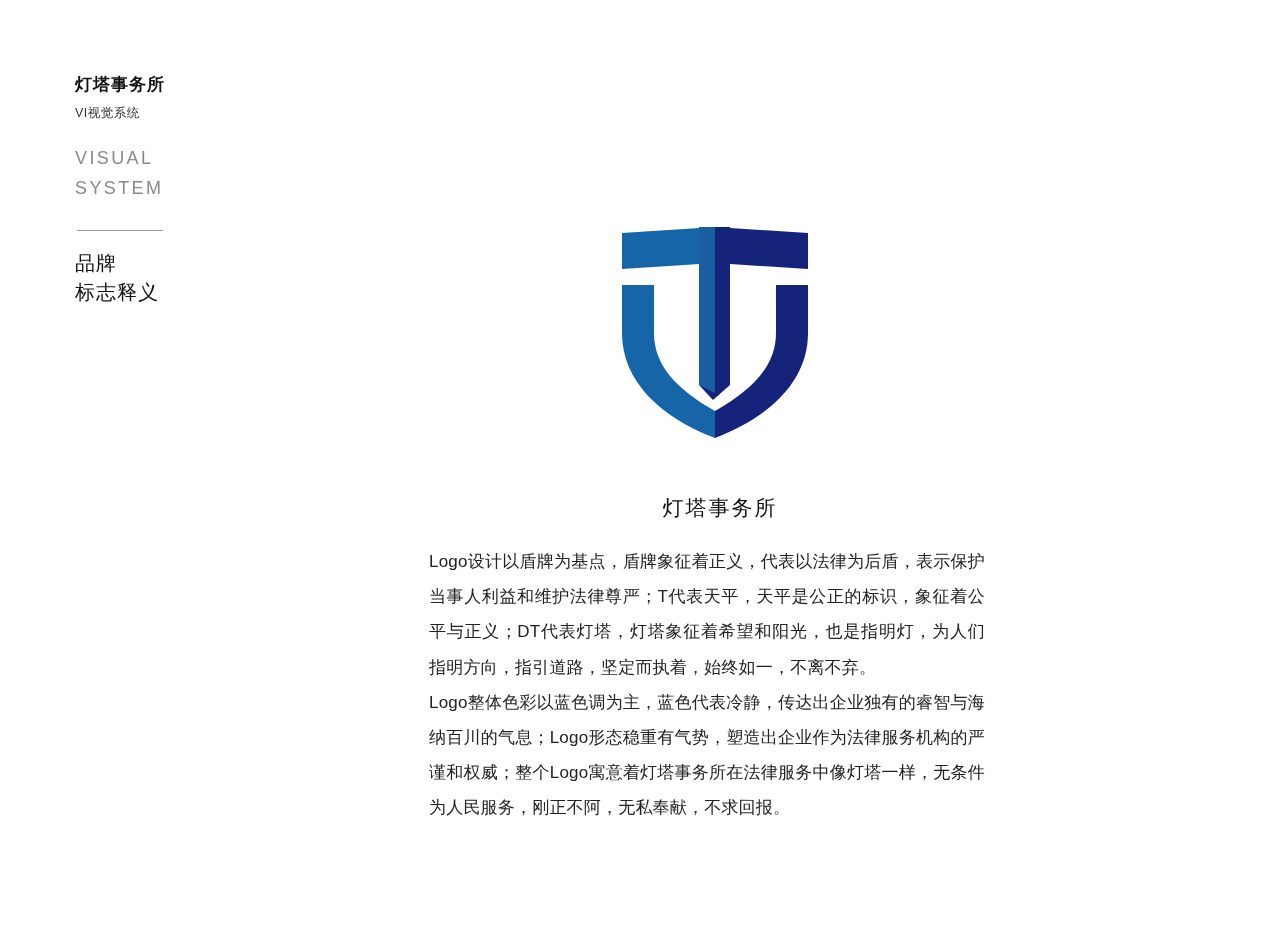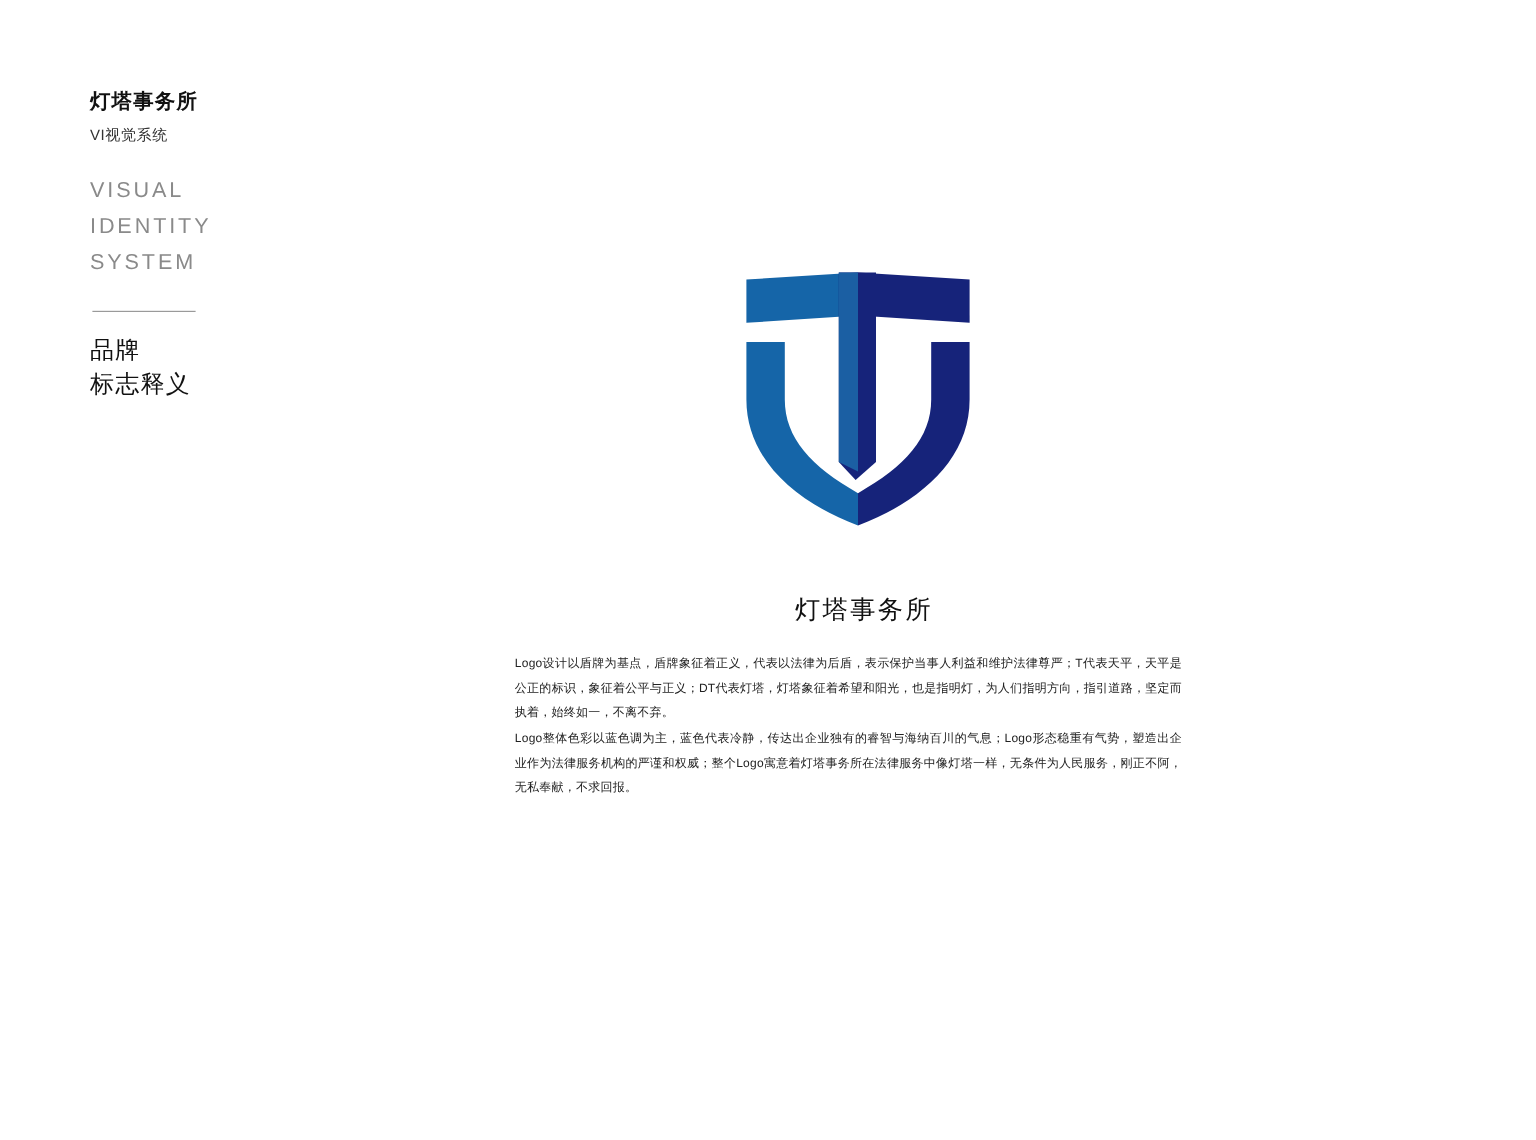--- a/index.html
+++ b/index.html
@@ -84,39 +84,38 @@
     text-align: center;
     font-size: 21px;
     letter-spacing: 2px;
     color: #111;
   }
   .logo-desc {
     position: absolute;
     top: 544px;
     left: 29px;
     width: 556px;
-    font-size: 10px;
+    font-size: 17px;
     line-height: 2.07;
     color: #222;
     letter-spacing: 0.2px;
     text-align: justify;
   }
   .logo-desc p {
     margin: 0;
   }
 </style>
 </head>
 <body>
 
 <div class="sidebar">
   <div class="brand-cn">灯塔事务所</div>
   <div class="brand-sub">VI视觉系统</div>
   <div class="brand-en">
     <div>VISUAL</div>
-    <div>IDENTITY</div>
     <div>SYSTEM</div>
   </div>
   <div class="rule"></div>
   <div class="section-title">
     <div>品牌</div>
     <div>标志释义</div>
   </div>
 </div>
 
 <div class="main">

